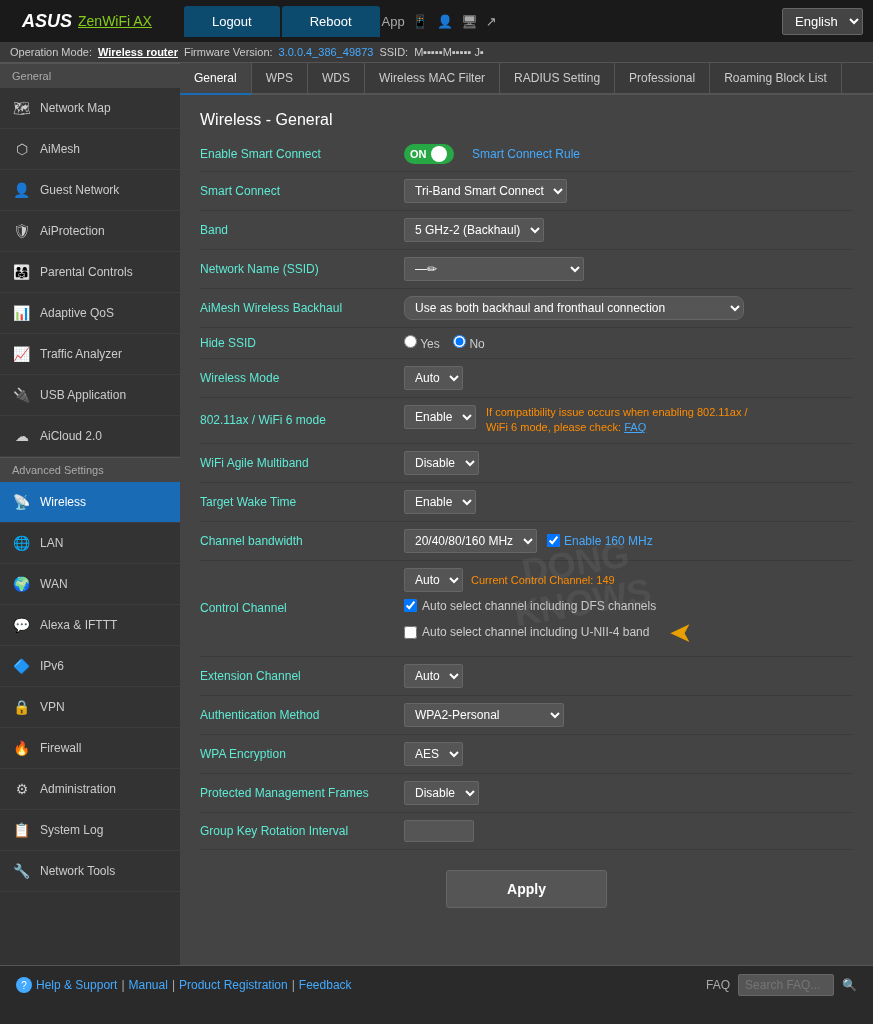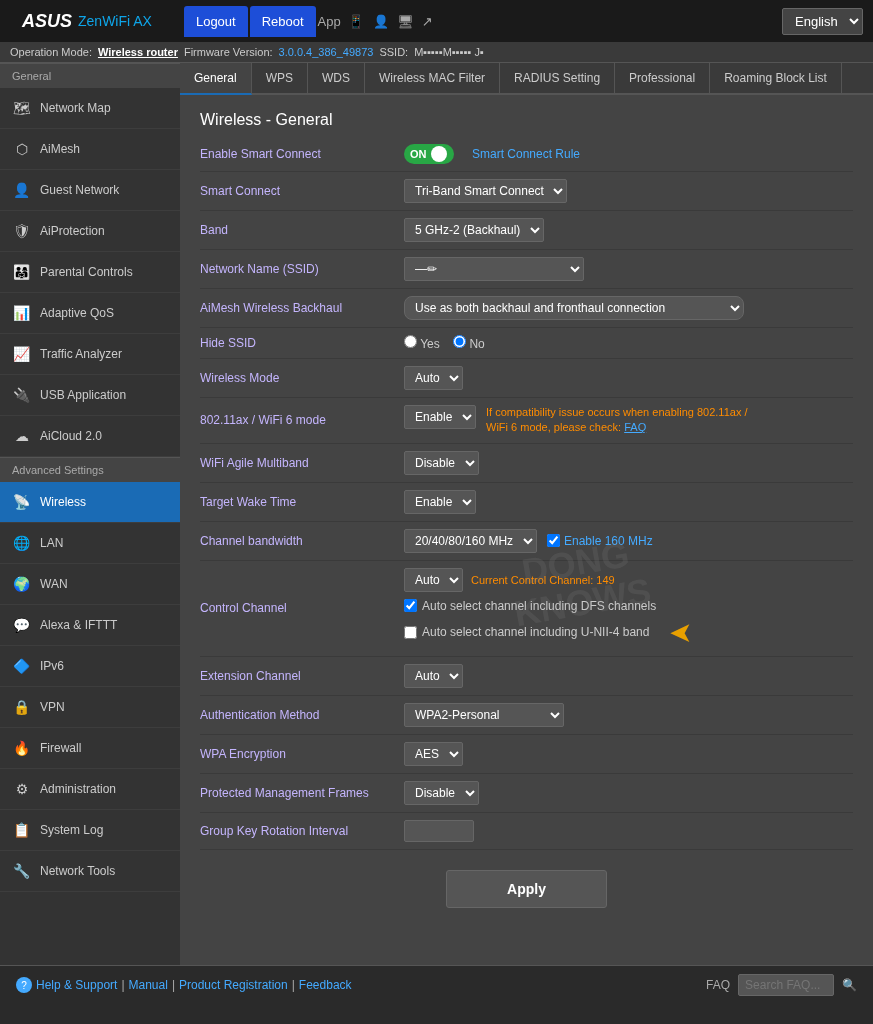--- a/index.html
+++ b/index.html
@@ -2,23 +2,23 @@
 <html><head>
   <meta charset="utf-8">
   <style>
     * { box-sizing: border-box; margin: 0; padding: 0; }
     body { font-family: Arial, sans-serif; font-size: 12px; background: #2a2a2a; color: #ccc; width: 873px; min-height: 1024px; overflow-x: hidden; }
 
     
     .top-bar { display: flex; align-items: center; background: #1a1a1a; padding: 0; height: 42px; }
     .logo { background: #1a1a1a; padding: 0 22px; display: flex; align-items: center; gap: 6px; }
     .logo-asus { color: #fff; font-size: 18px; font-weight: bold; font-style: italic; }
-    .logo-product { color: #0ea5e9; font-size: 14px; }
+    .logo-product { color: #84cc16; font-size: 14px; text-decoration: underline; }
     .top-nav { display: flex; gap: 0; margin-left: 10px; }
-    .top-nav-btn { background: #1d4ed8; color: #fff; border: none; padding: 8px 12px; cursor: pointer; font-size: 13px; border-radius: 3px 3px 0 0; margin-right: 2px; }
+    .top-nav-btn { background: #0c4a6e; color: #fff; border: none; padding: 8px 28px; cursor: pointer; font-size: 13px; border-radius: 3px 3px 0 0; margin-right: 2px; }
     .lang-select { margin-left: auto; margin-right: 10px; background: #444; color: #fff; border: 1px solid #666; padding: 4px 8px; font-size: 13px; cursor: pointer; }
     .top-icons { display: flex; gap: 8px; margin-right: 10px; align-items: center; color: #aaa; font-size: 13px; }
 
     
     .info-bar { background: #3a3a3a; padding: 4px 10px; font-size: 11px; color: #ccc; display: flex; align-items: center; justify-content: space-between; border-bottom: 1px solid #555; }
     .info-bar .op { display: flex; gap: 6px; flex-wrap: wrap; }
     .info-bar .op span { color: #ccc; }
     .info-bar .op strong { color: #fff; }
     .info-bar .op a { color: #4af; text-decoration: none; }
 
@@ -42,21 +42,21 @@
 
     
     .page-content { padding: 16px 20px; }
     .page-title { font-size: 16px; color: #fff; margin-bottom: 8px; font-weight: normal; }
     .page-subtitle { font-size: 12px; color: #aaa; margin-bottom: 16px; }
 
     
     .form-table { width: 100%; border-collapse: collapse; }
     .form-table tr { border-bottom: 1px solid #3a3a3a; }
     .form-table td { padding: 7px 4px; vertical-align: middle; }
-    .form-table td:first-child { width: 200px; color: #c4b5fd; padding-left: 0; font-size: 12px; }
+    .form-table td:first-child { width: 200px; color: #5eead4; padding-left: 0; font-size: 12px; }
     .form-table td:last-child { color: #ccc; }
 
     select { background: #555; color: #fff; border: 1px solid #666; padding: 3px 6px; font-size: 12px; cursor: pointer; border-radius: 2px; }
     input[type="text"] { background: #555; color: #fff; border: 1px solid #666; padding: 3px 6px; font-size: 12px; border-radius: 2px; }
     input[type="checkbox"] { cursor: pointer; }
     input[type="radio"] { cursor: pointer; }
 
     
     .toggle-container { display: flex; align-items: center; gap: 10px; }
     .toggle-switch { display: inline-flex; align-items: center; background: #28a745; border-radius: 12px; padding: 2px 6px; color: #fff; font-size: 11px; font-weight: bold; cursor: pointer; min-width: 50px; justify-content: flex-start; gap: 4px; }

